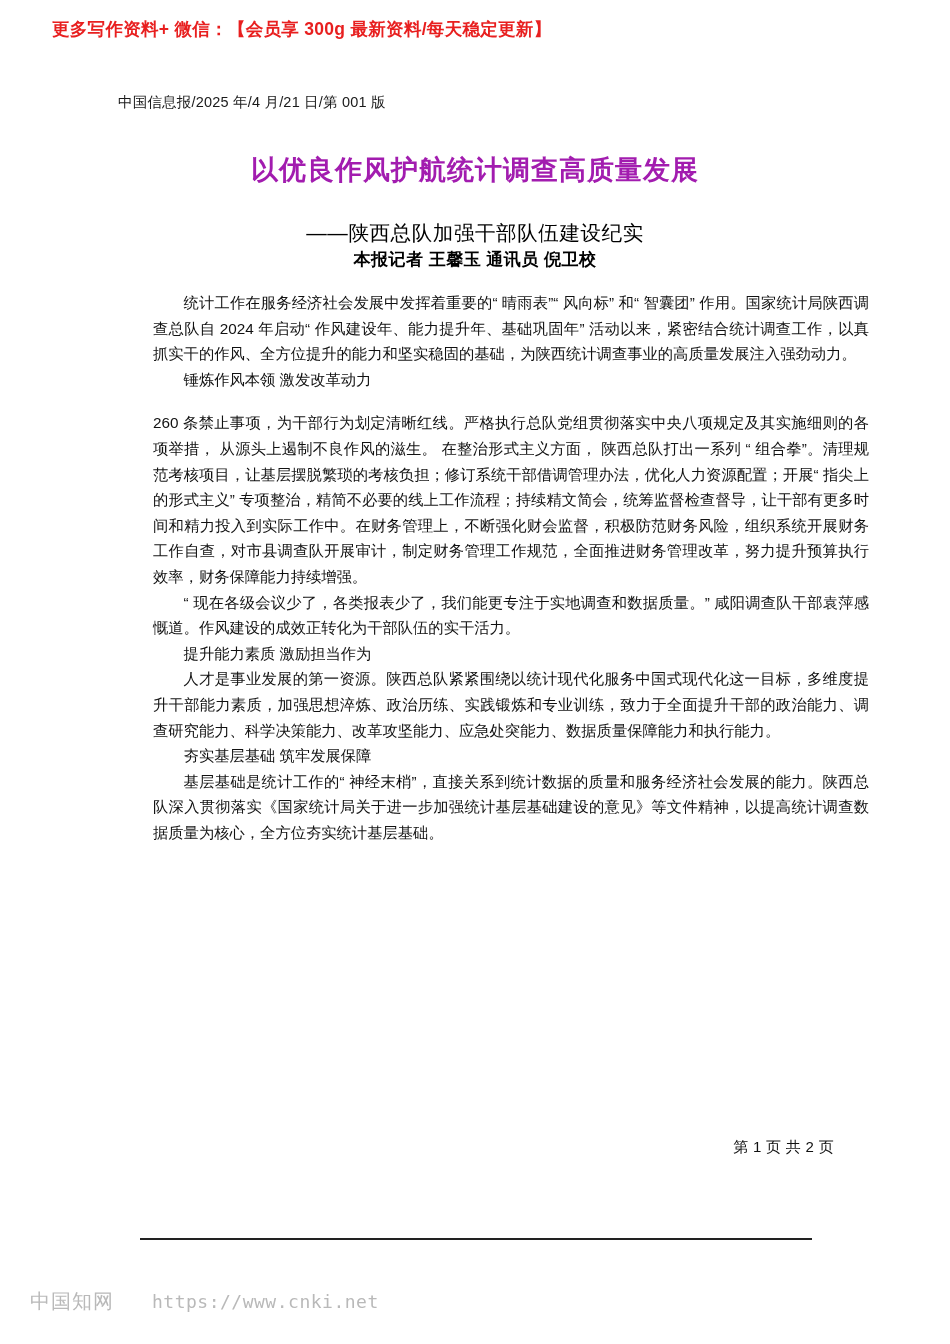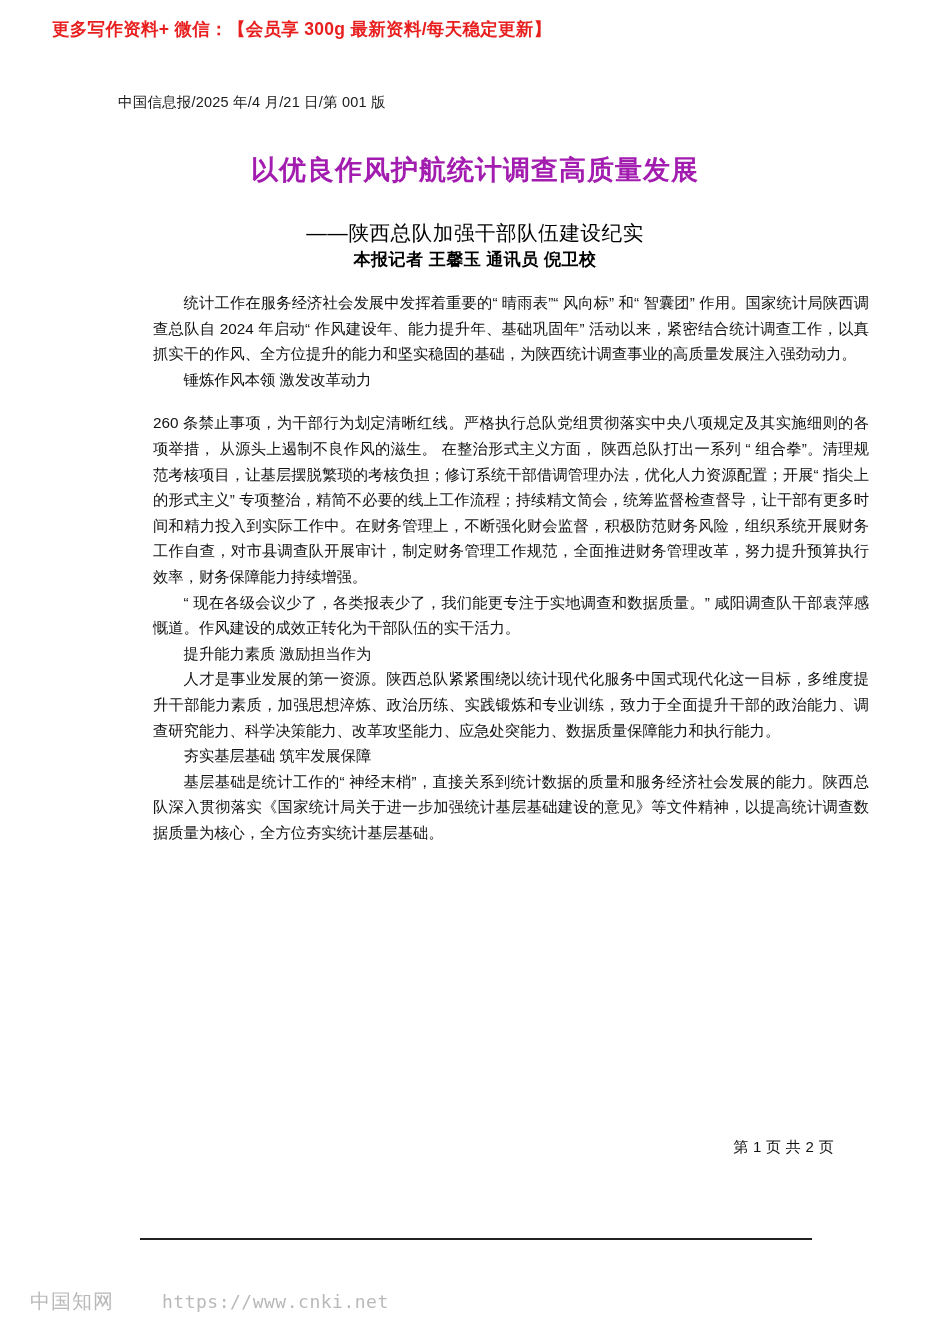--- a/index.html
+++ b/index.html
@@ -129,21 +129,21 @@
     height: 2px;
     background: #222222;
   }
 
   .watermark {
     position: absolute;
     left: 30px;
     top: 1288px;
     display: flex;
     align-items: center;
-    gap: 48px;
+    gap: 38px;
     color: #b9b9b9;
   }
   .watermark .wm-brand {
     font-family: "DejaVu Serif", "Liberation Serif", serif;
     font-size: 20px;
     letter-spacing: 1px;
   }
   .watermark .wm-url {
     font-family: "DejaVu Sans Mono", "Liberation Mono", monospace;
     font-size: 18px;

